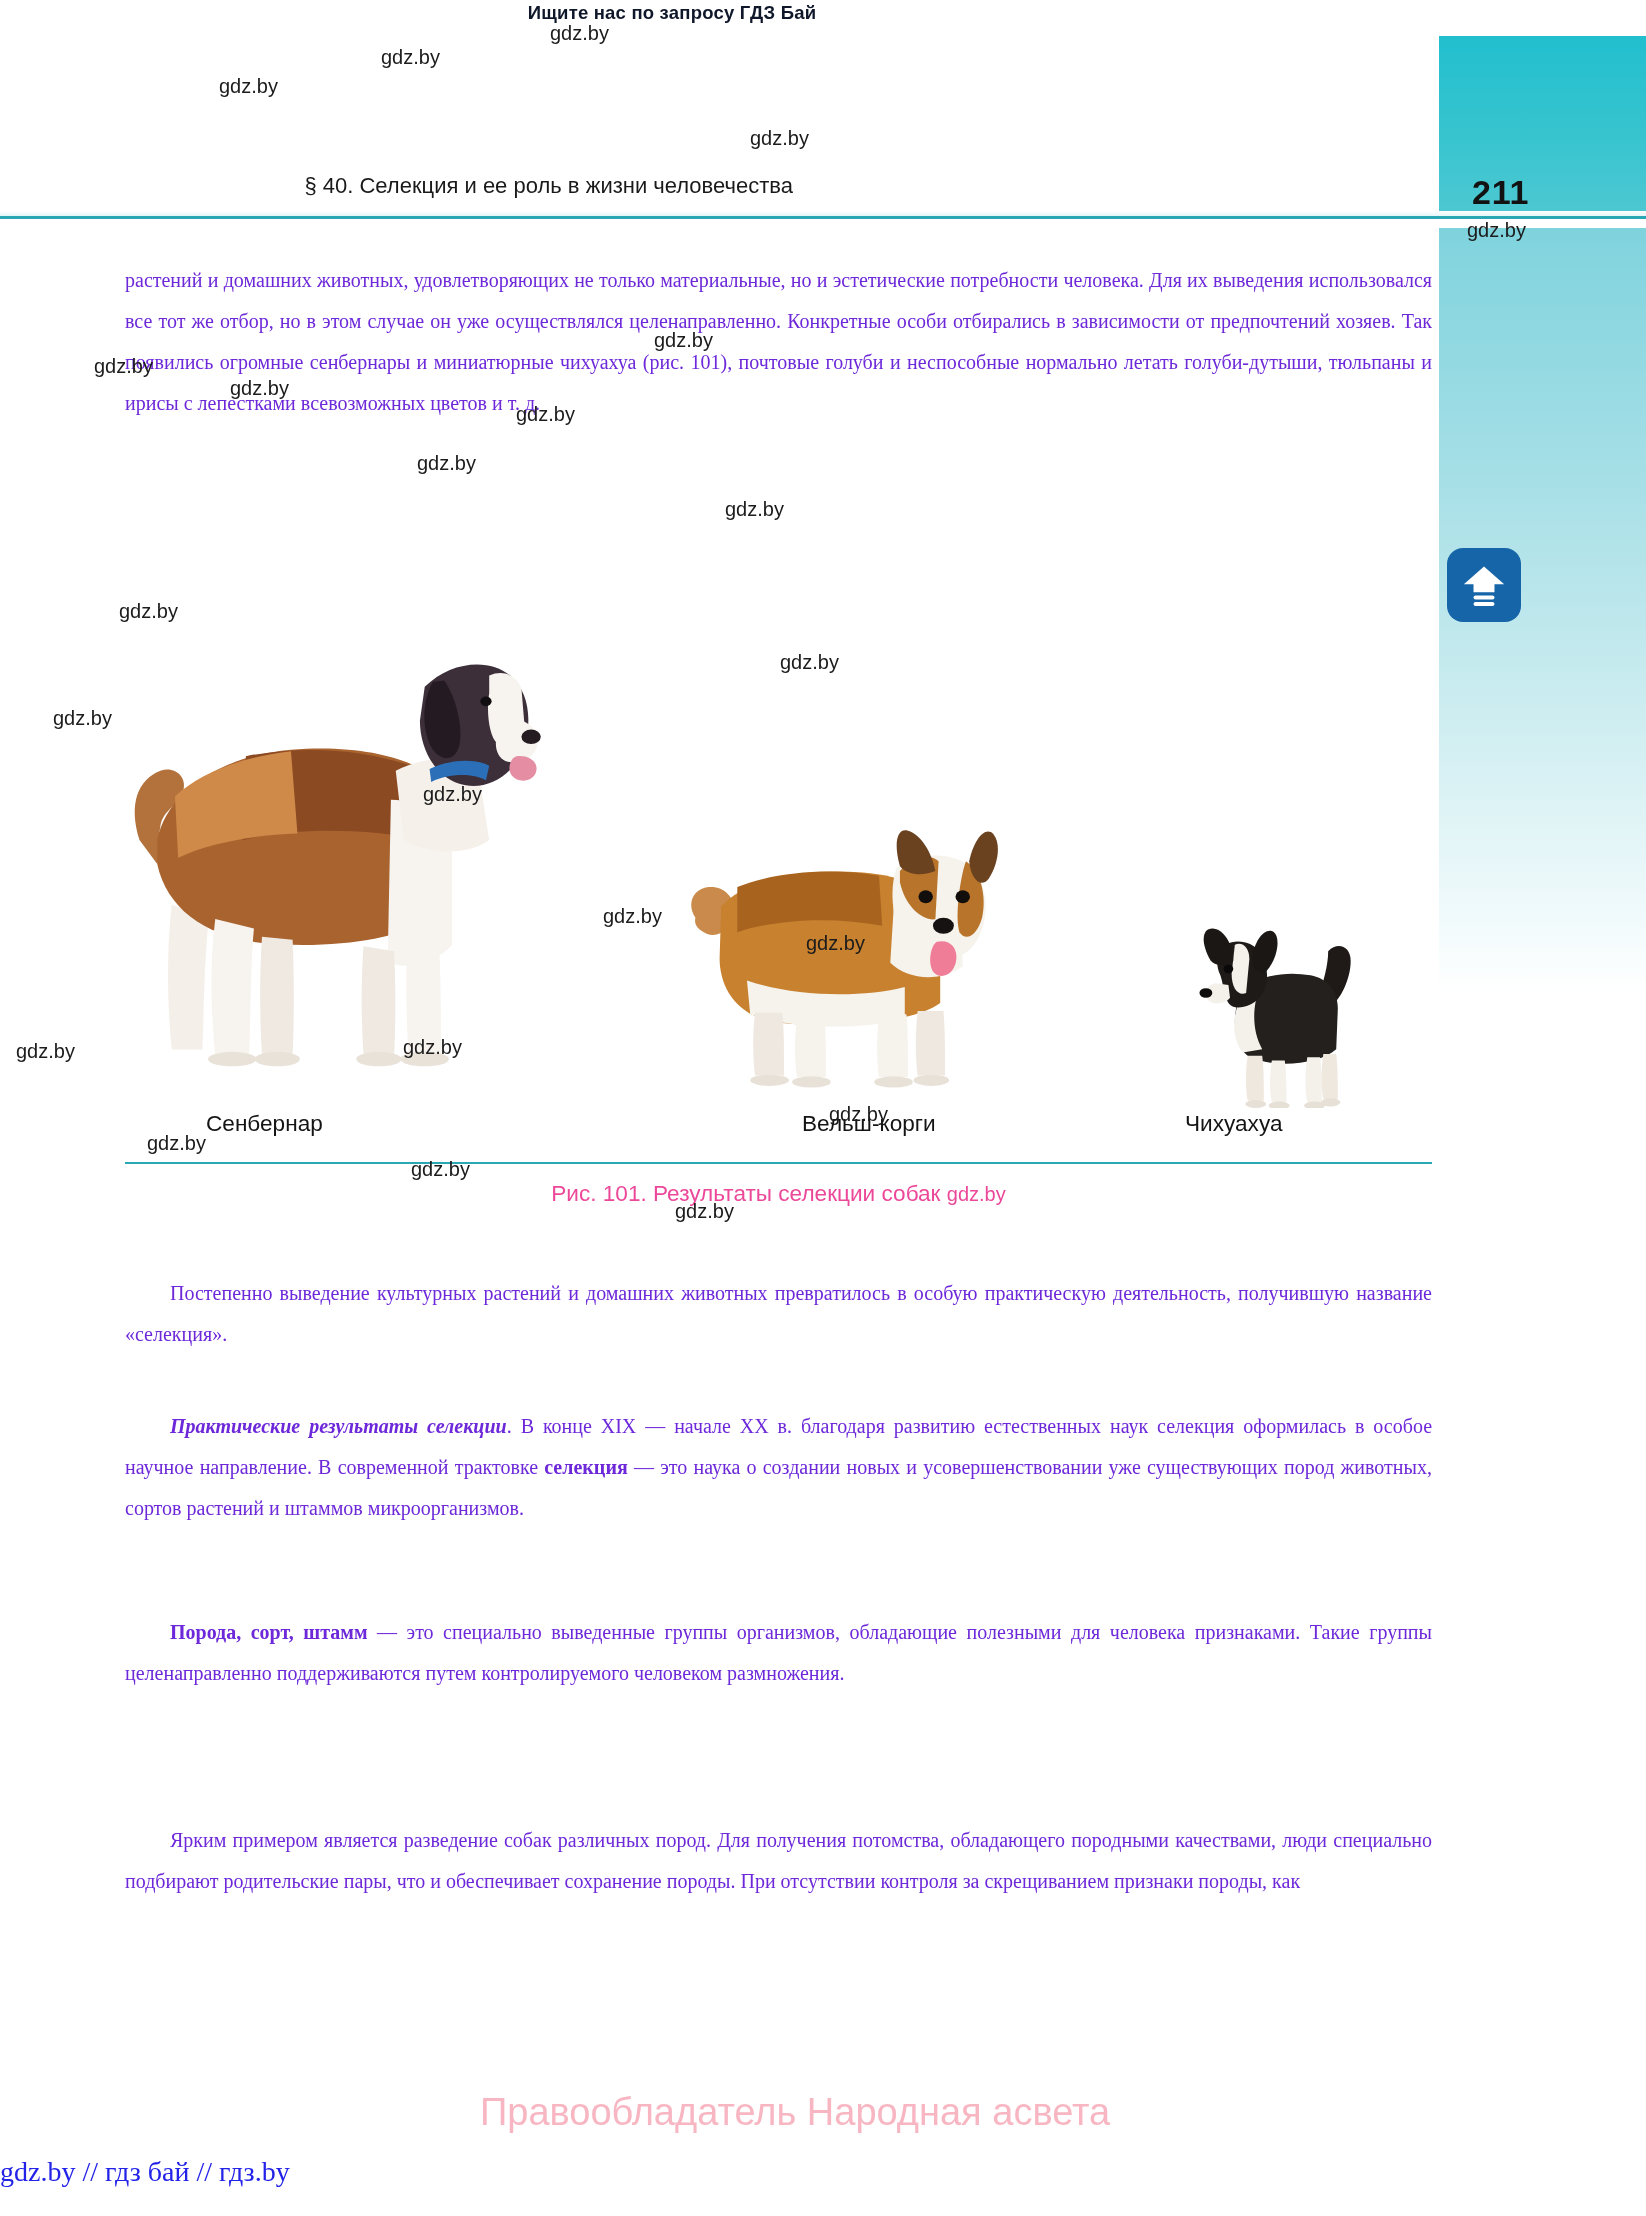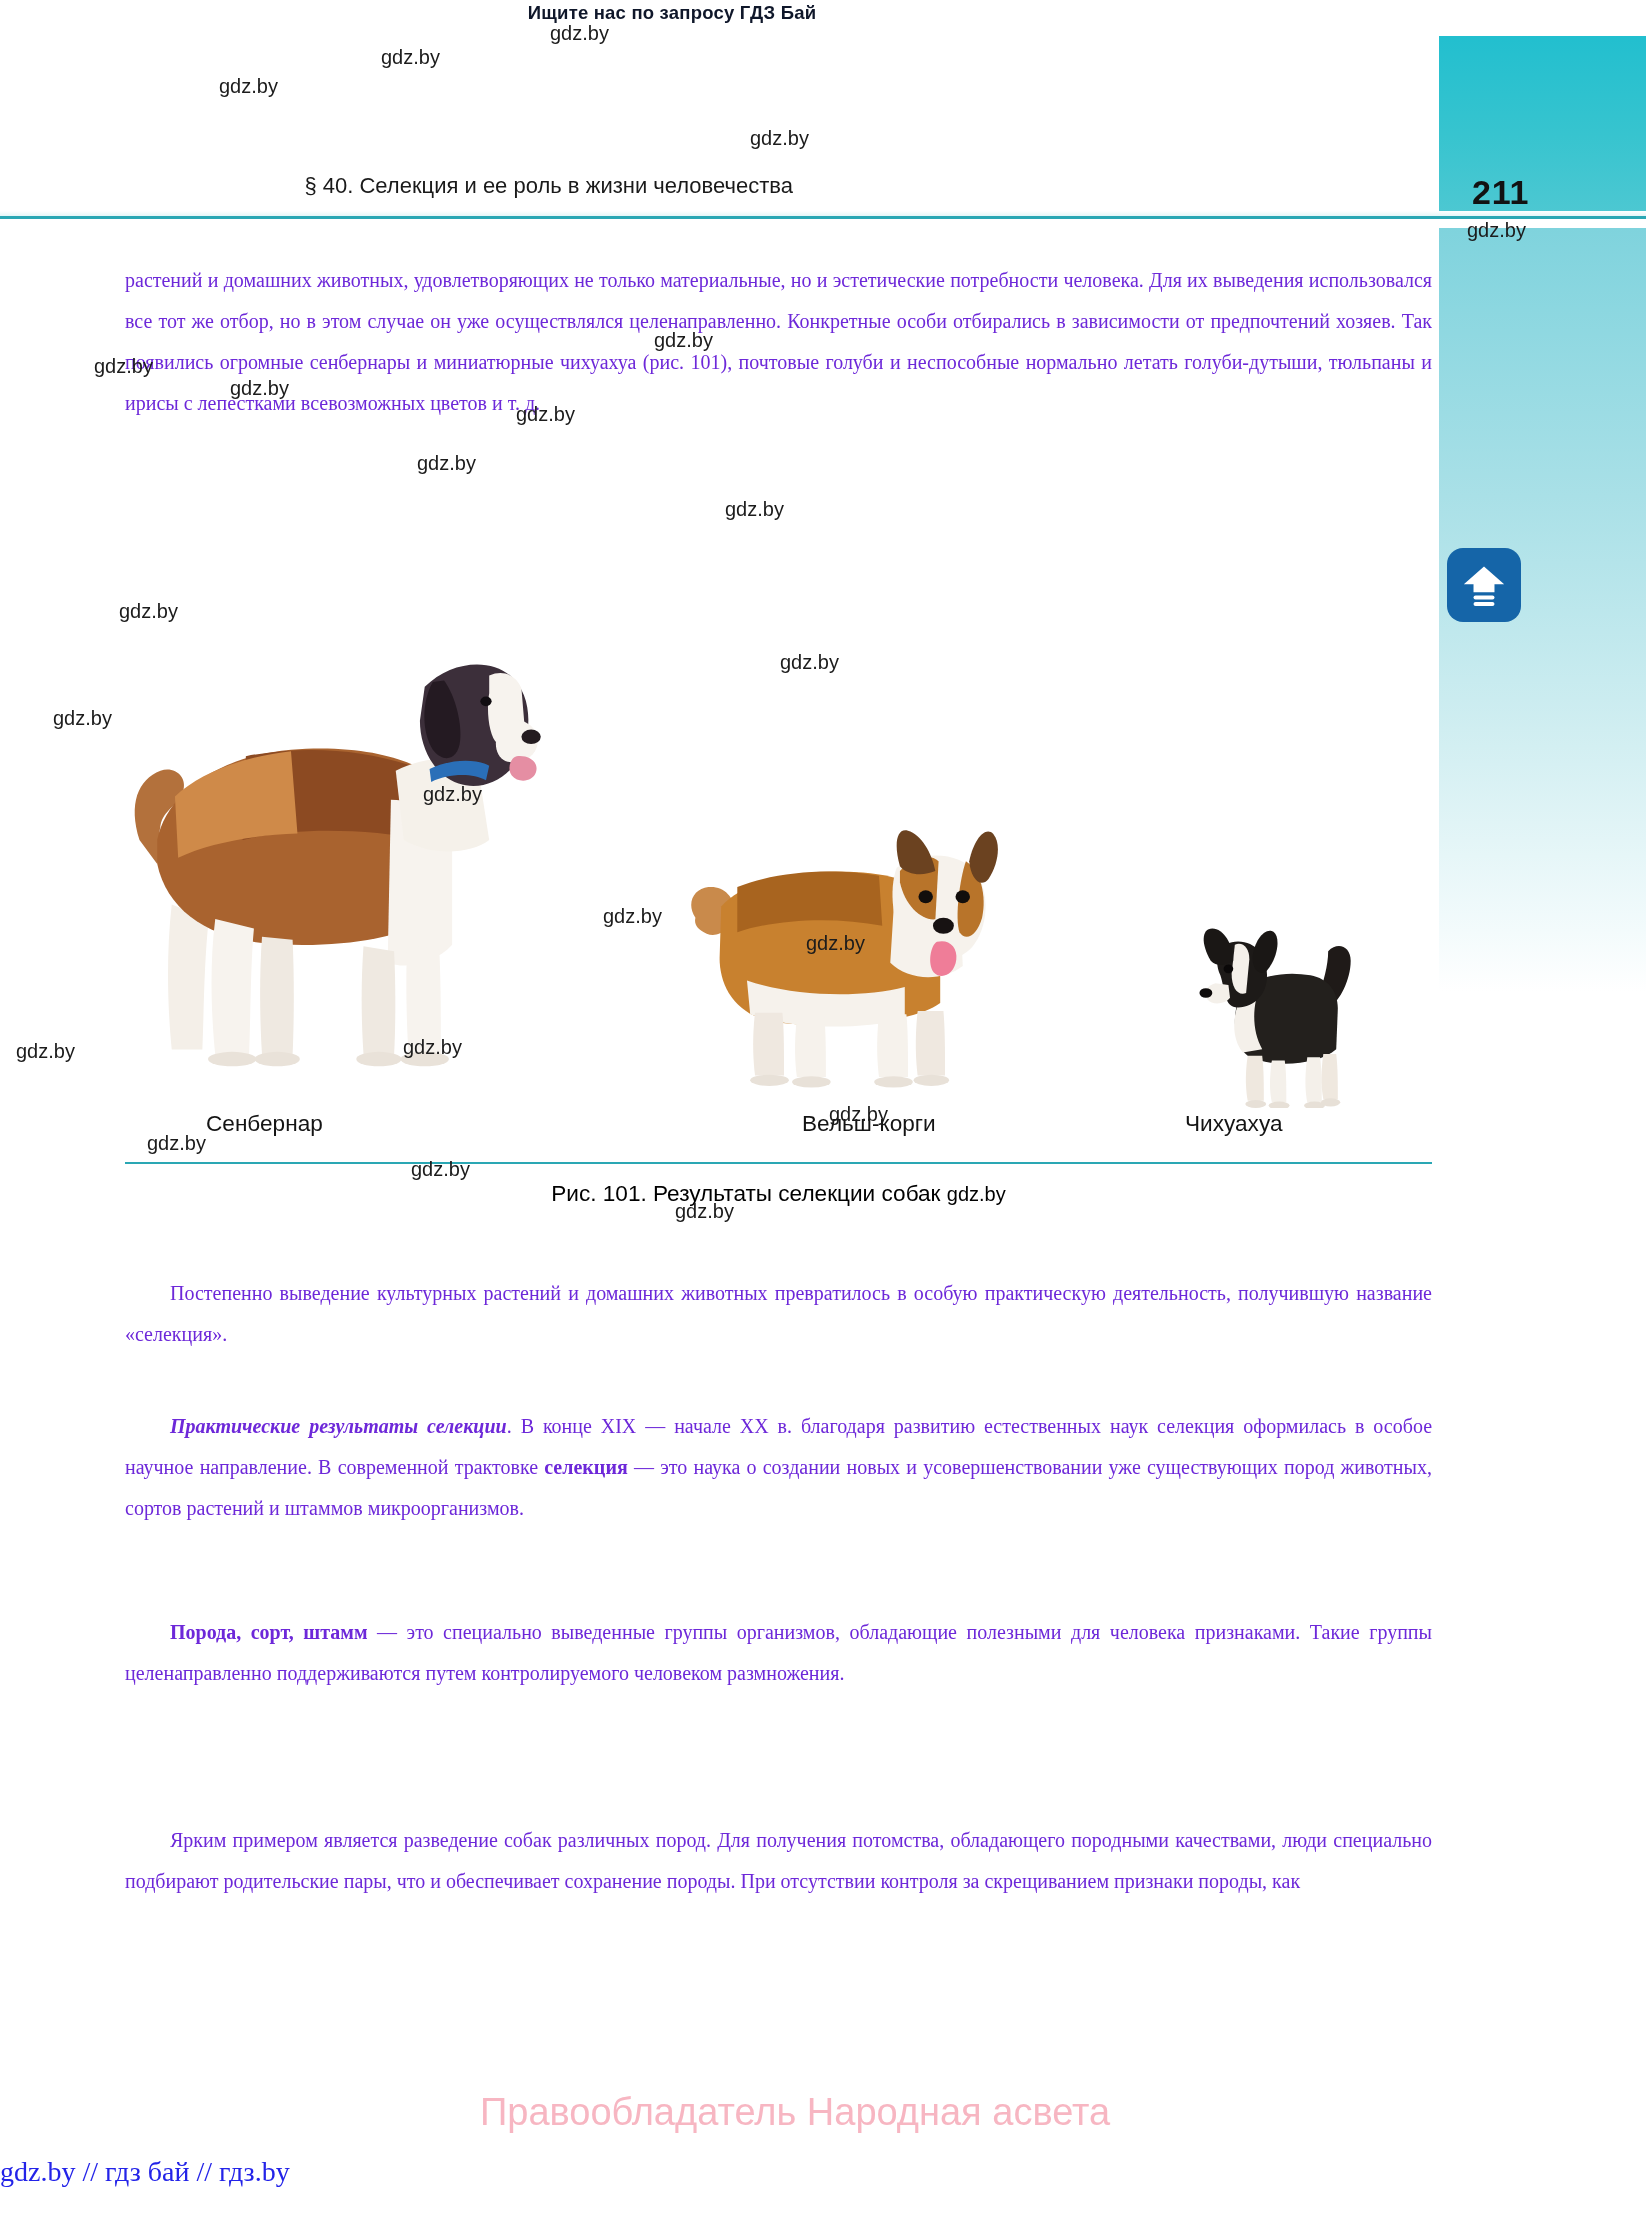--- a/index.html
+++ b/index.html
@@ -72,21 +72,21 @@
 
   
   .figure{position:absolute;left:125px;top:598px;width:1307px;height:625px;}
   .fig-stage{position:absolute;left:0;top:0;width:1307px;height:556px;}
   .fig-rule{
     position:absolute;left:0;top:564px;width:1307px;height:2.4px;background:#2aa7b4;
   }
   .fig-caption{
     position:absolute;left:0;top:583px;width:1307px;text-align:center;
     font-family:"Liberation Sans", sans-serif;
-    font-size:22.6px;color:#000000;
+    font-size:22.6px;color:#ec4899;
   }
   .breed-label{
     position:absolute;
     font-family:"Liberation Sans", sans-serif;
     font-size:22.6px;color:#141414;
     white-space:nowrap;
   }
   #label-0{left:81px;top:513px;width:242px;}
   #label-1{left:677px;top:513px;width:242px;}
   #label-2{left:1060px;top:513px;width:242px;}

